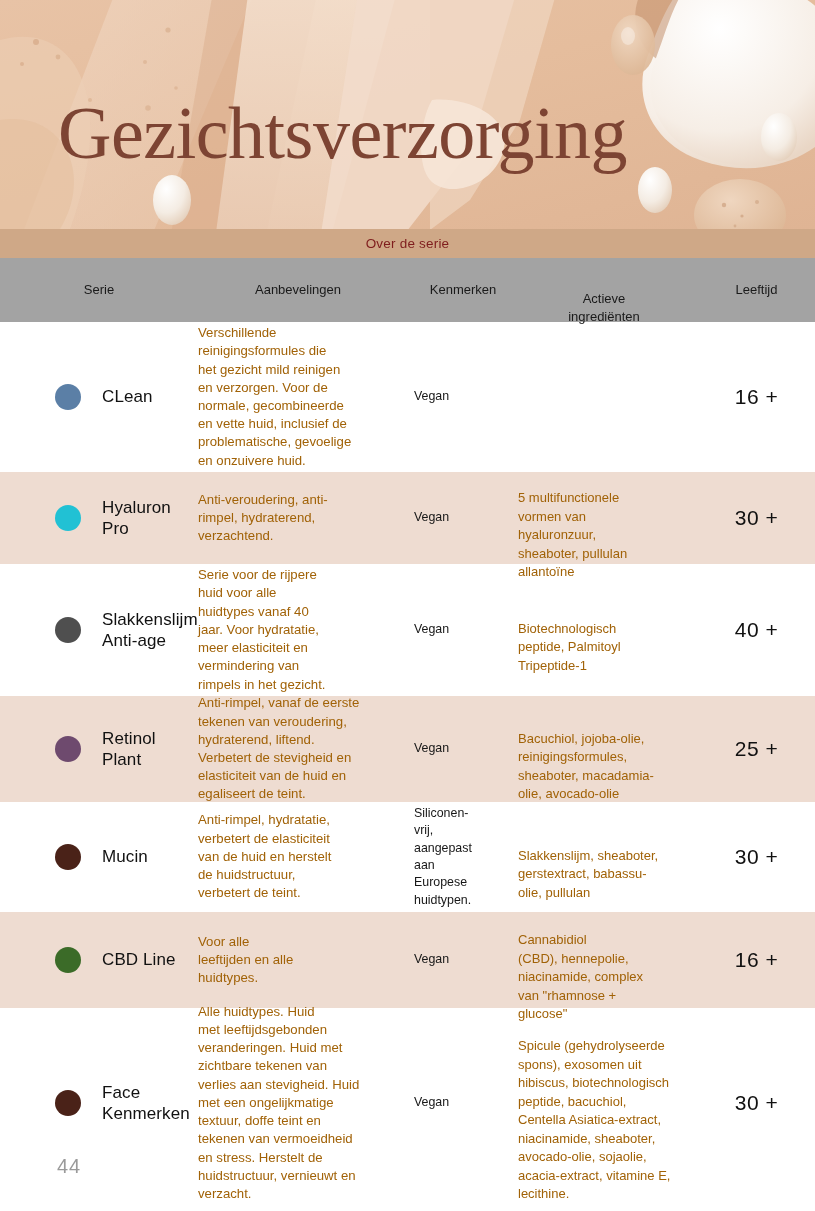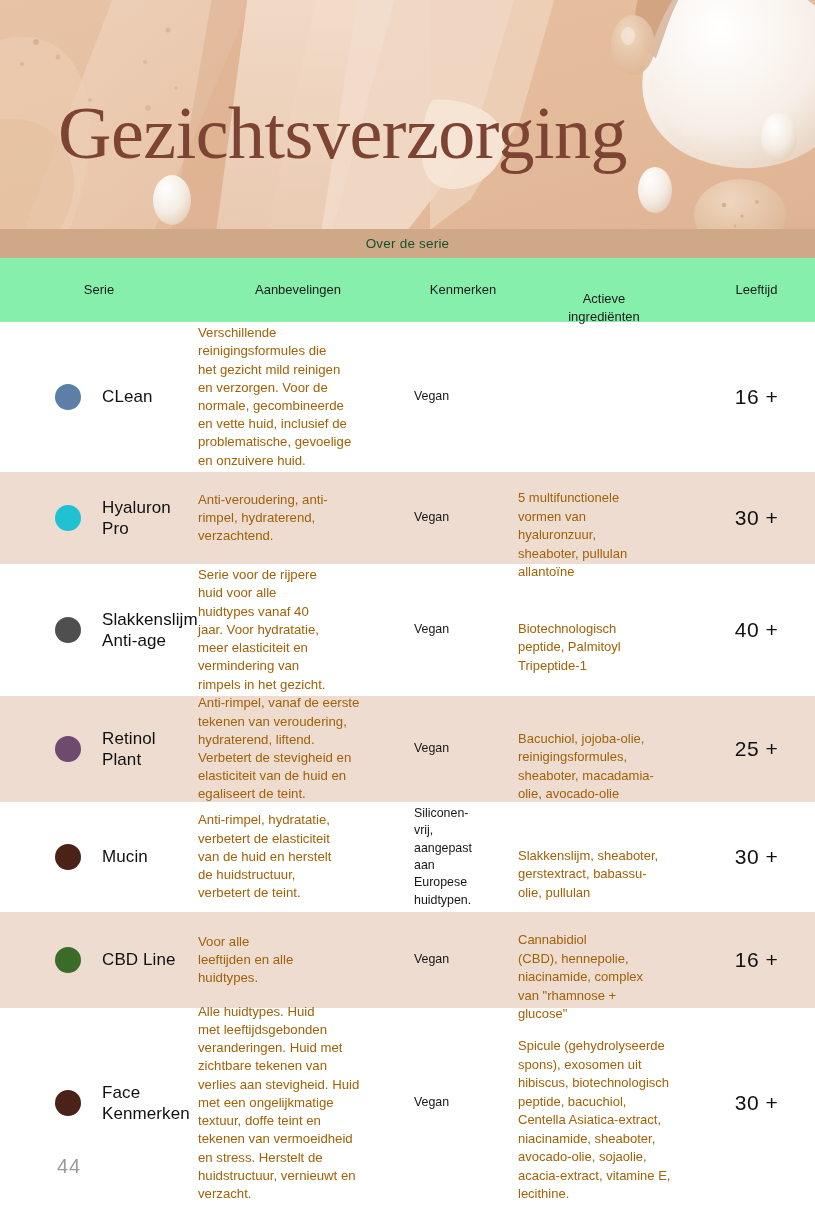--- a/index.html
+++ b/index.html
@@ -48,39 +48,39 @@
   .section-bar {
     width: 815px;
     height: 29px;
     background: #cfa887;
     display: flex;
     align-items: center;
     justify-content: center;
   }
   .section-bar-label {
     font-size: 13.5px;
-    color: #14532d;
+    color: #7f1d1d;
     letter-spacing: 0.2px;
   }
 
   
   .table {
     width: 815px;
   }
   .row {
     display: flex;
     align-items: center;
     width: 815px;
     box-sizing: border-box;
   }
   .row.shaded { background: #eedcd1; }
   .row.plain  { background: #ffffff; }
 
   .head-row {
-    background: #86efac;
+    background: #a3a3a3;
     height: 64px;
   }
   .head-cell {
     font-size: 13px;
     color: #1a1a1a;
     text-align: center;
     line-height: 1.35;
   }
 
   

